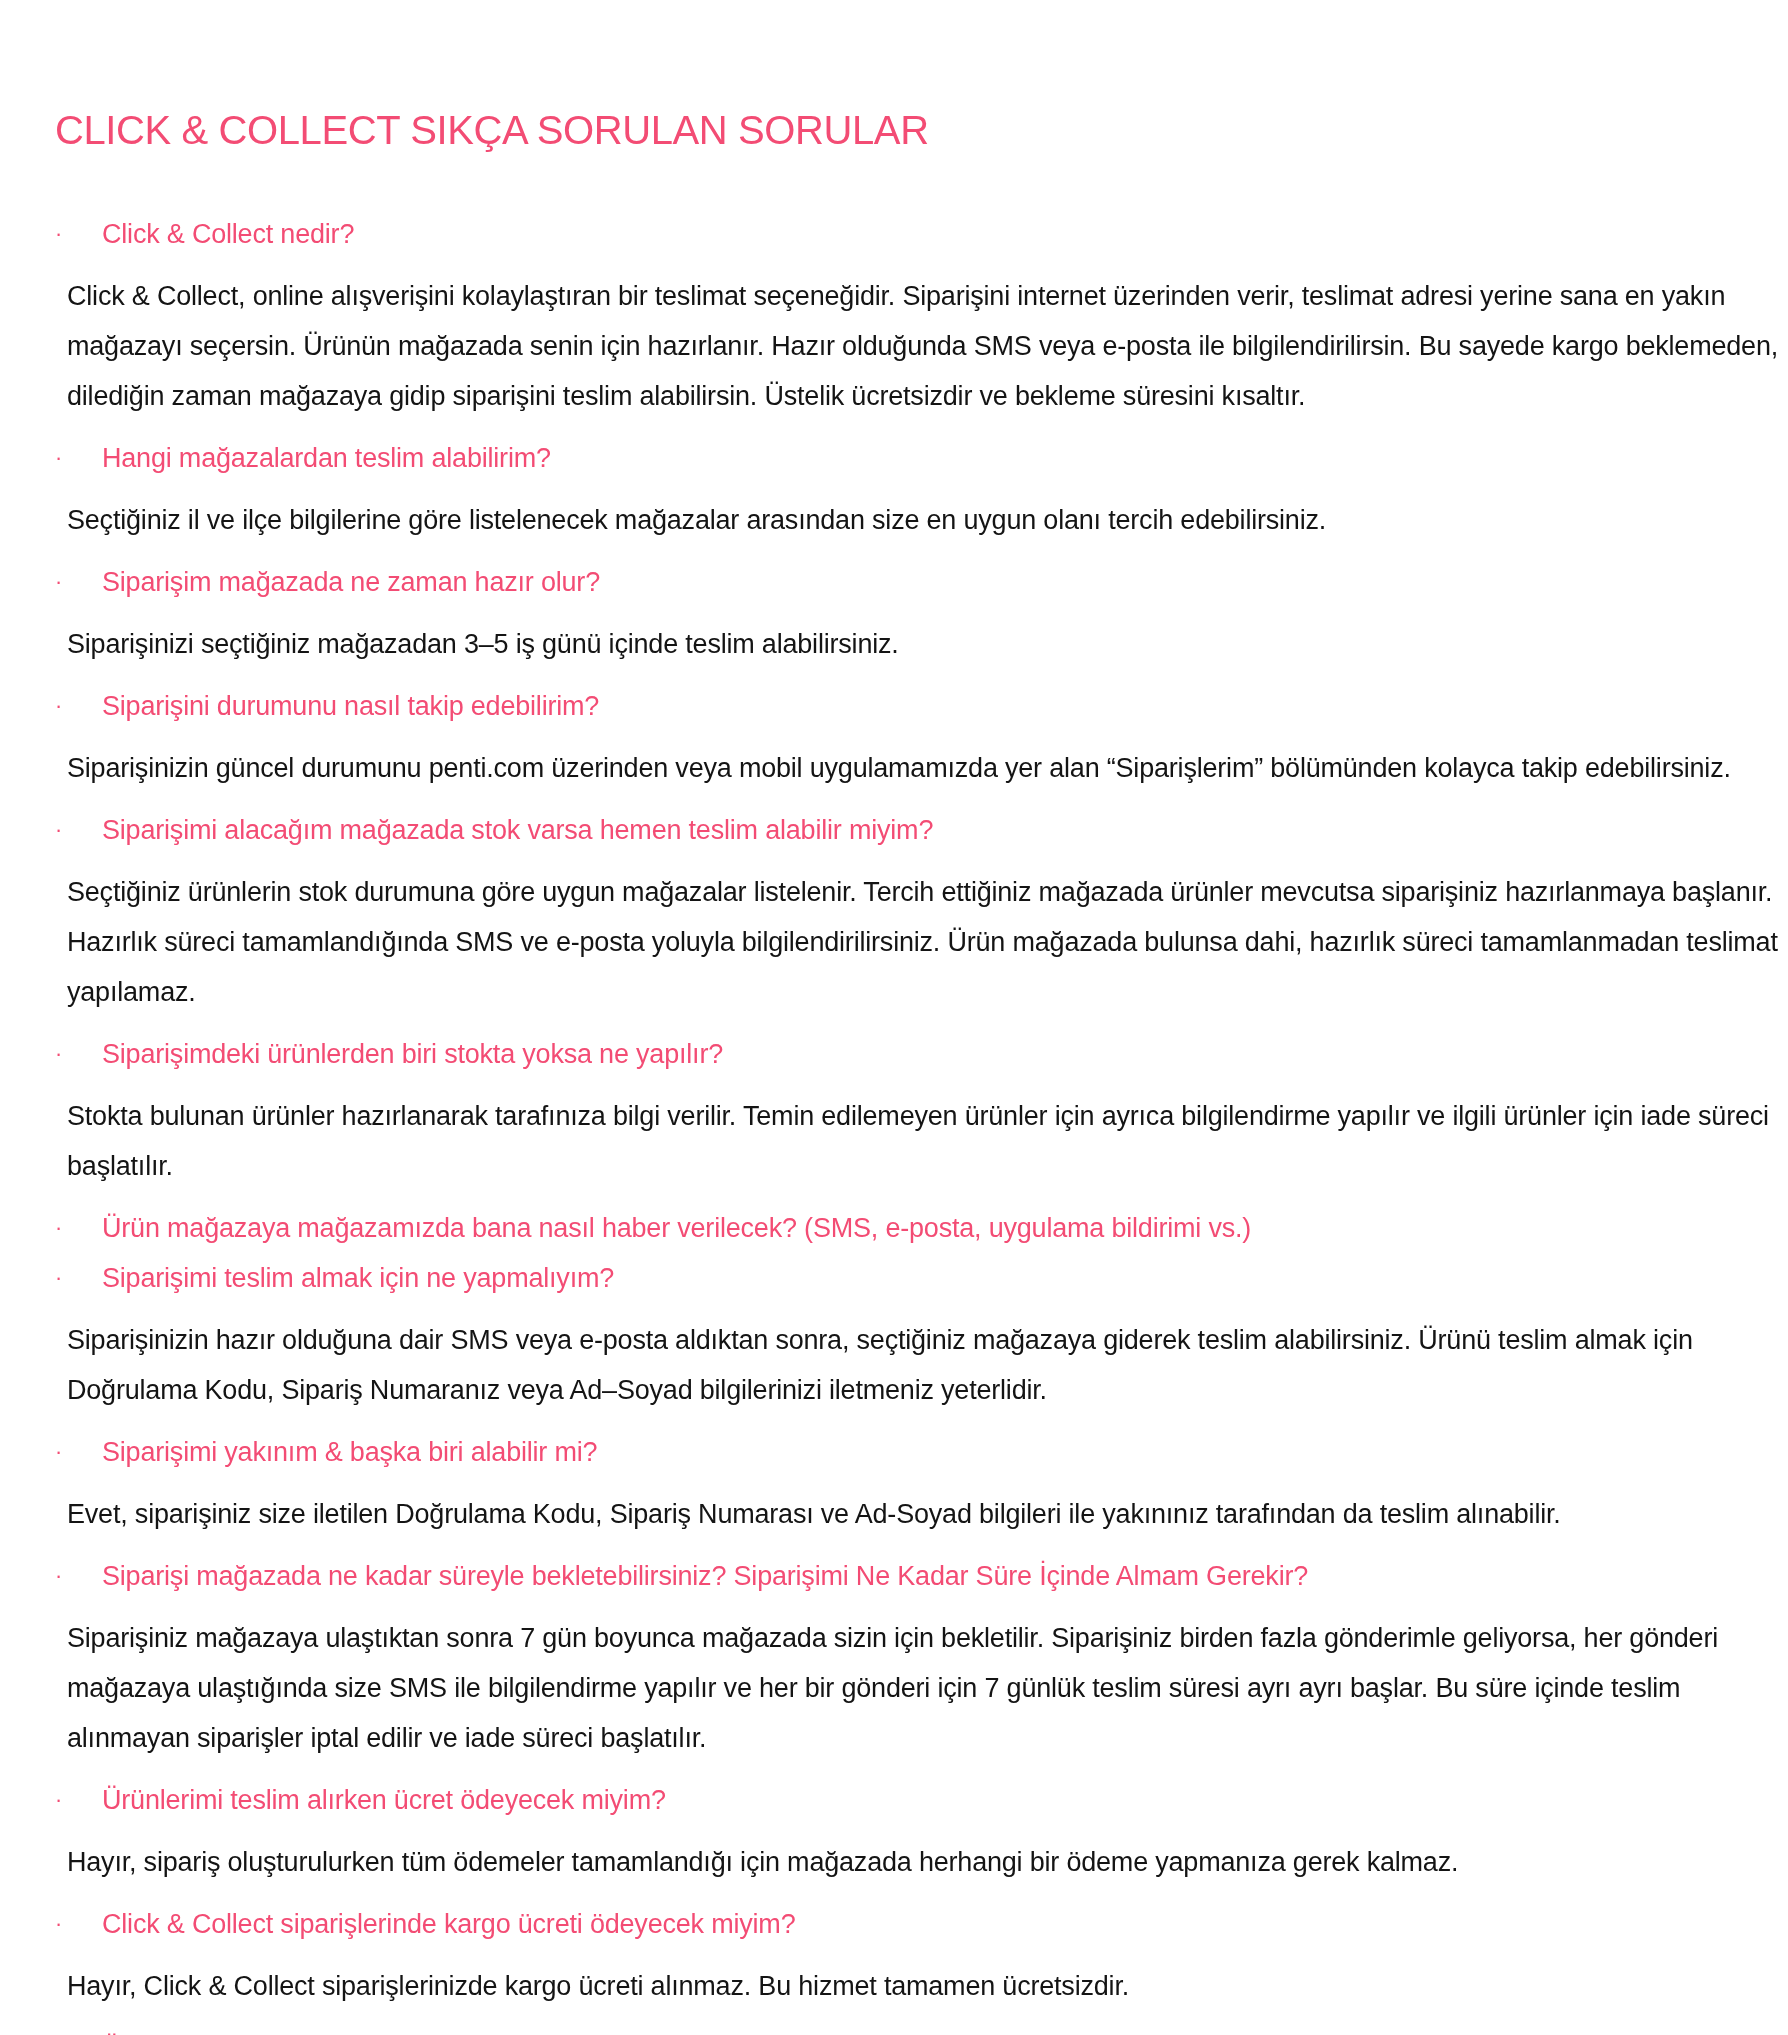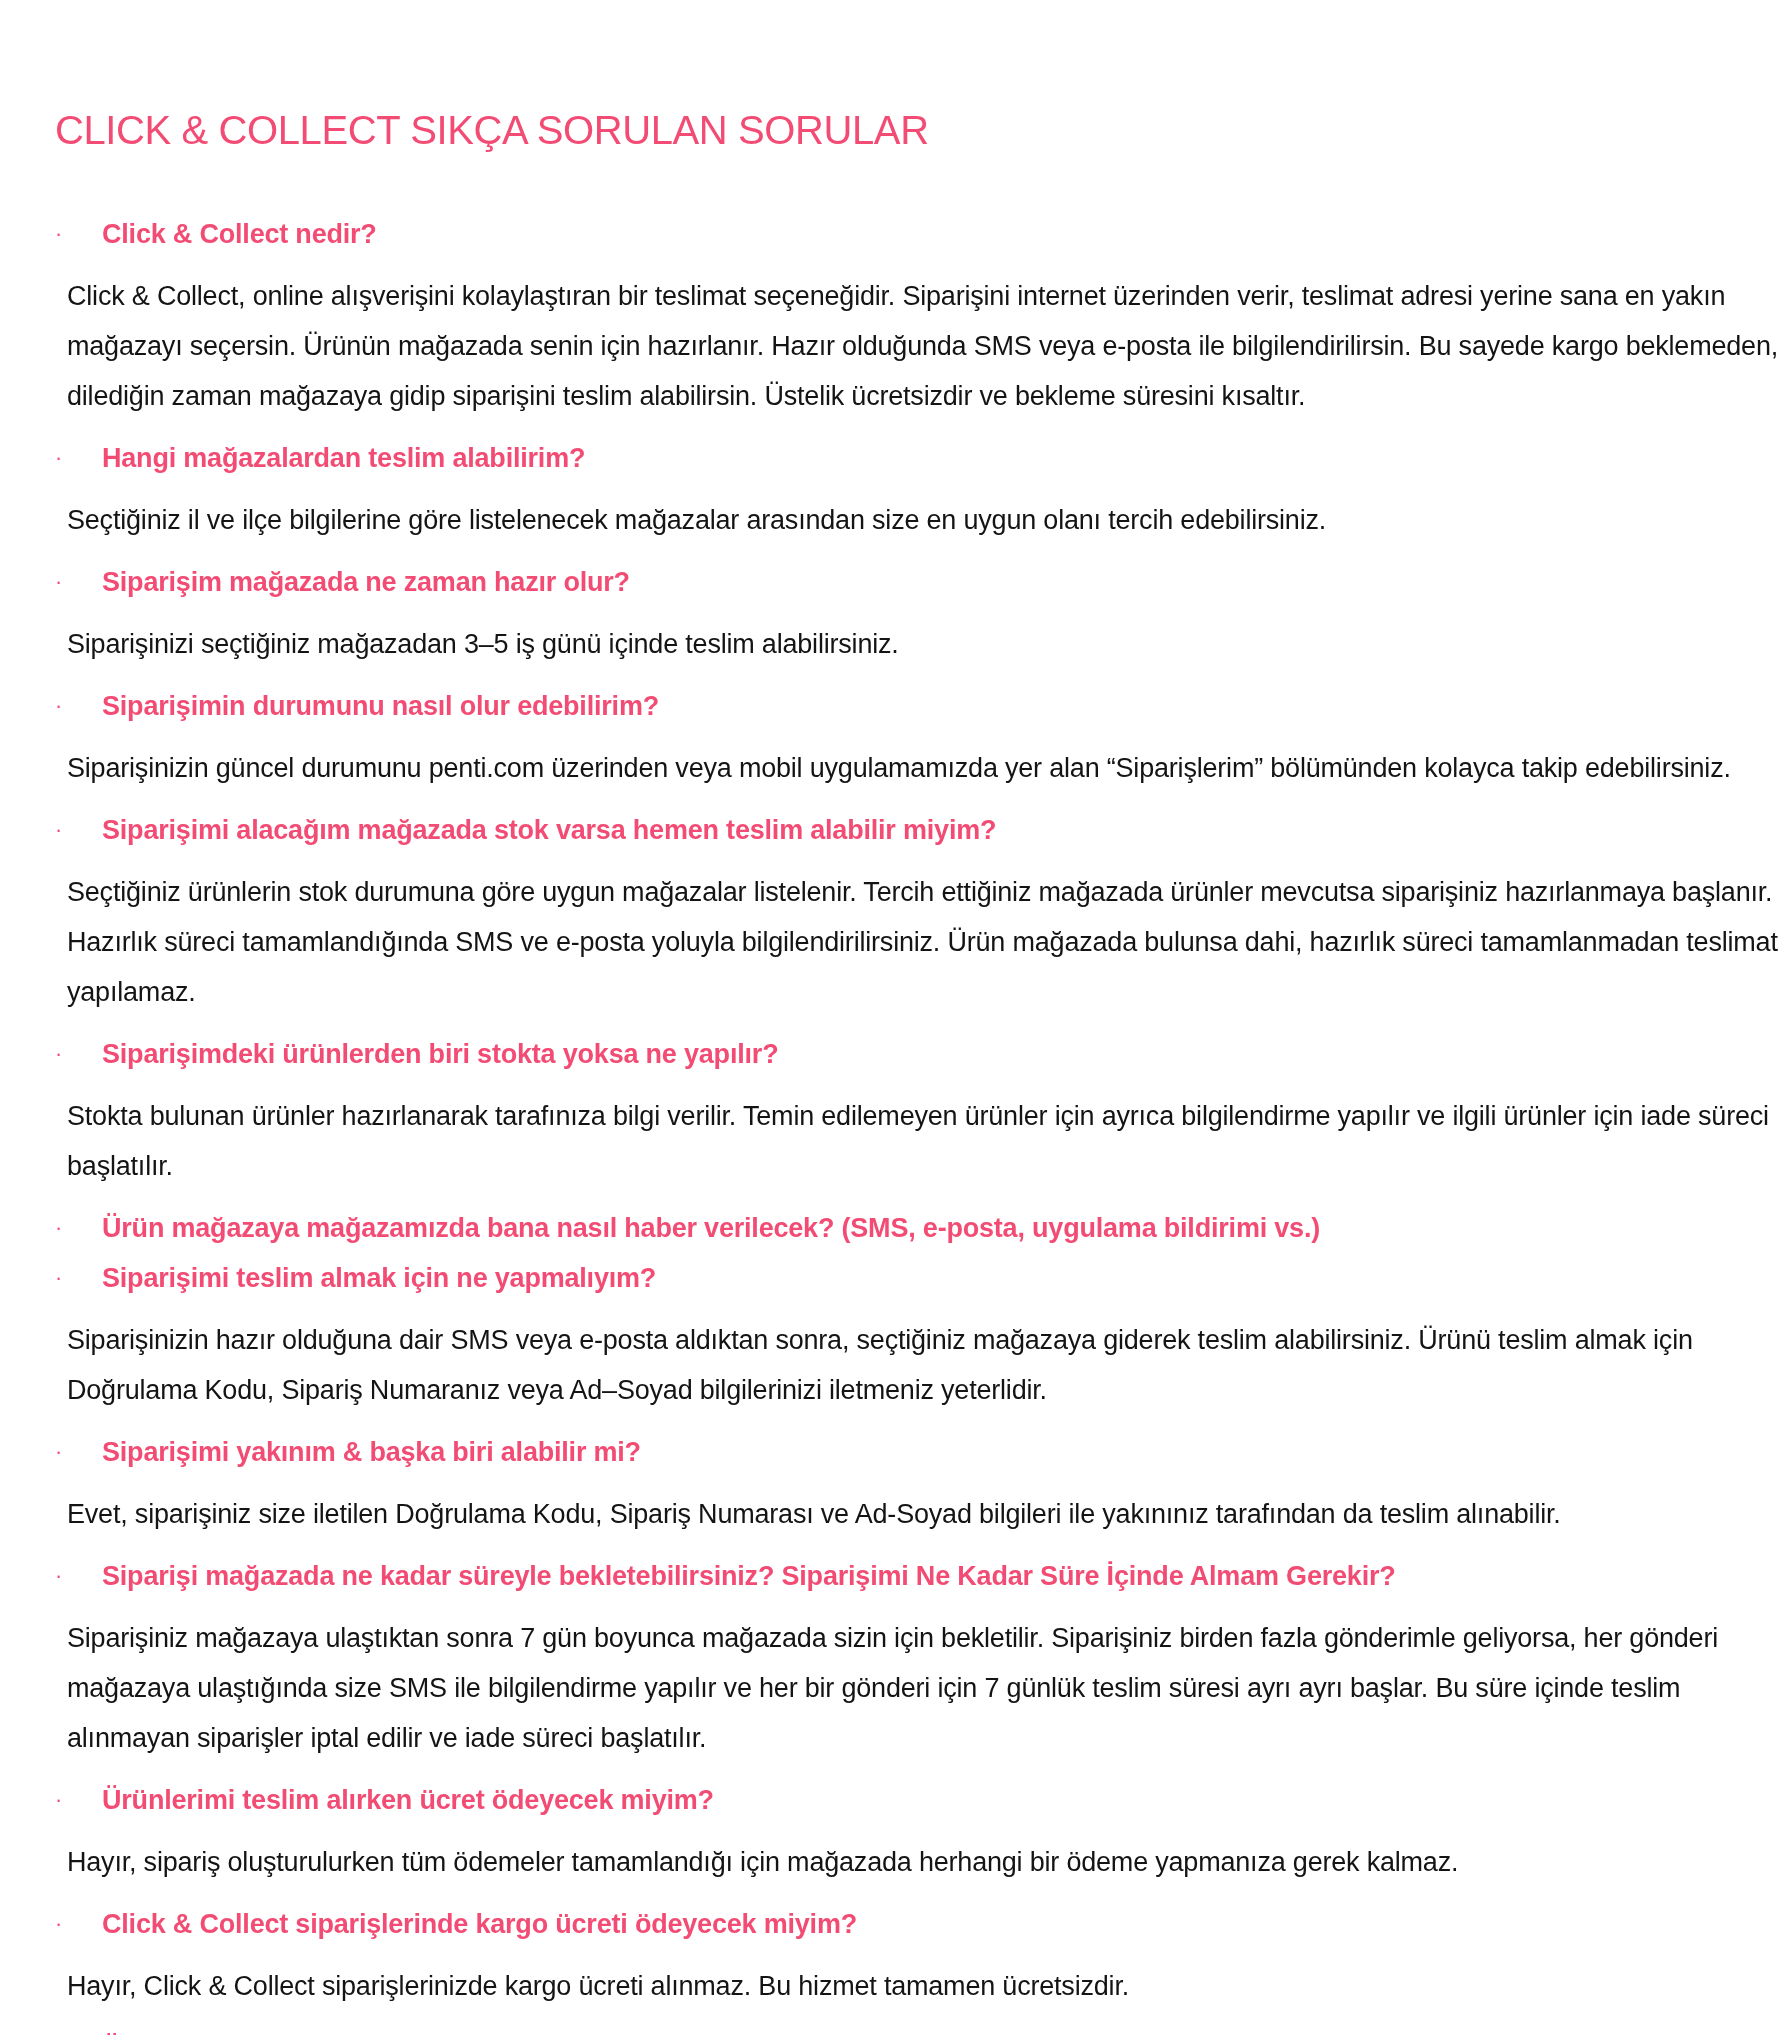--- a/index.html
+++ b/index.html
@@ -40,21 +40,21 @@
     flex: 0 0 47px;
   }
   .a {
     font-size: 27px;
     line-height: 50px;
     color: #141414;
     margin: 12px;
     width: 1724px;
     letter-spacing: -0.2px;
   }
-  .q-text { letter-spacing: -0.2px; font-weight: bold; }
+  .q-text { letter-spacing: -0.2px; }
 </style>
 </head>
 <body>
 
 <div class="page">
   <h1 class="title">CLICK &amp; COLLECT SIKÇA SORULAN SORULAR</h1>
 
   <div class="faq">
     <div class="faq-item">
       <div class="q">
@@ -76,21 +76,21 @@
       <div class="q">
         <span class="bullet">·</span>
         <span class="q-text">Siparişim mağazada ne zaman hazır olur?</span>
       </div>
       <p class="a">Siparişinizi seçtiğiniz mağazadan 3–5 iş günü içinde teslim alabilirsiniz.</p>
     </div>
 
     <div class="faq-item">
       <div class="q">
         <span class="bullet">·</span>
-        <span class="q-text">Siparişimin durumunu nasıl olur edebilirim?</span>
+        <span class="q-text">Siparişini durumunu nasıl takip edebilirim?</span>
       </div>
       <p class="a">Siparişinizin güncel durumunu penti.com üzerinden veya mobil uygulamamızda yer alan “Siparişlerim” bölümünden kolayca takip edebilirsiniz.</p>
     </div>
 
     <div class="faq-item">
       <div class="q">
         <span class="bullet">·</span>
         <span class="q-text">Siparişimi alacağım mağazada stok varsa hemen teslim alabilir miyim?</span>
       </div>
       <p class="a">Seçtiğiniz ürünlerin stok durumuna göre uygun mağazalar listelenir. Tercih ettiğiniz mağazada ürünler mevcutsa siparişiniz hazırlanmaya başlanır. Hazırlık süreci tamamlandığında SMS ve e-posta yoluyla bilgilendirilirsiniz. Ürün mağazada bulunsa dahi, hazırlık süreci tamamlanmadan teslimat yapılamaz.</p>

